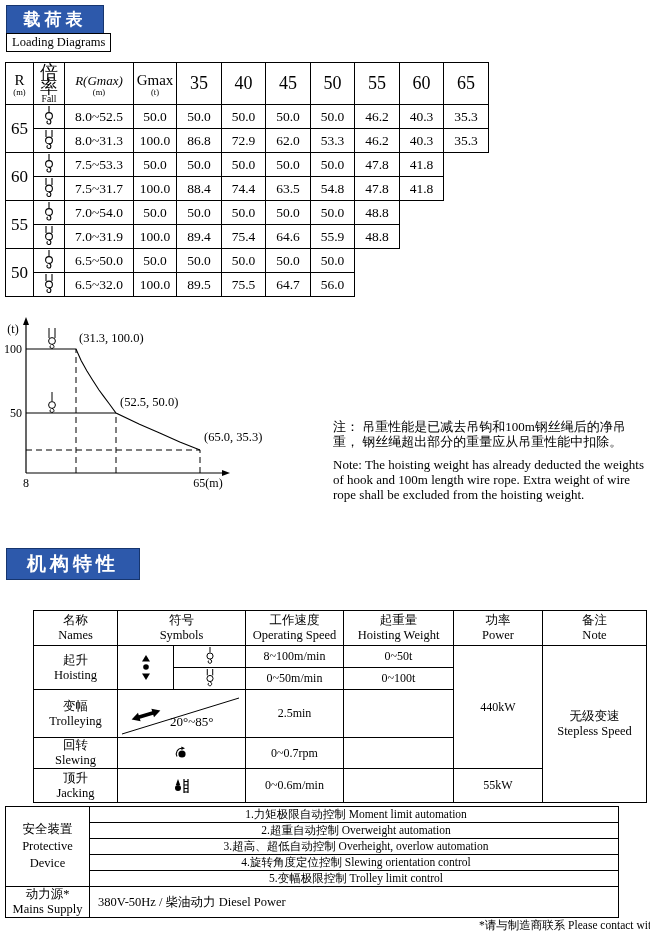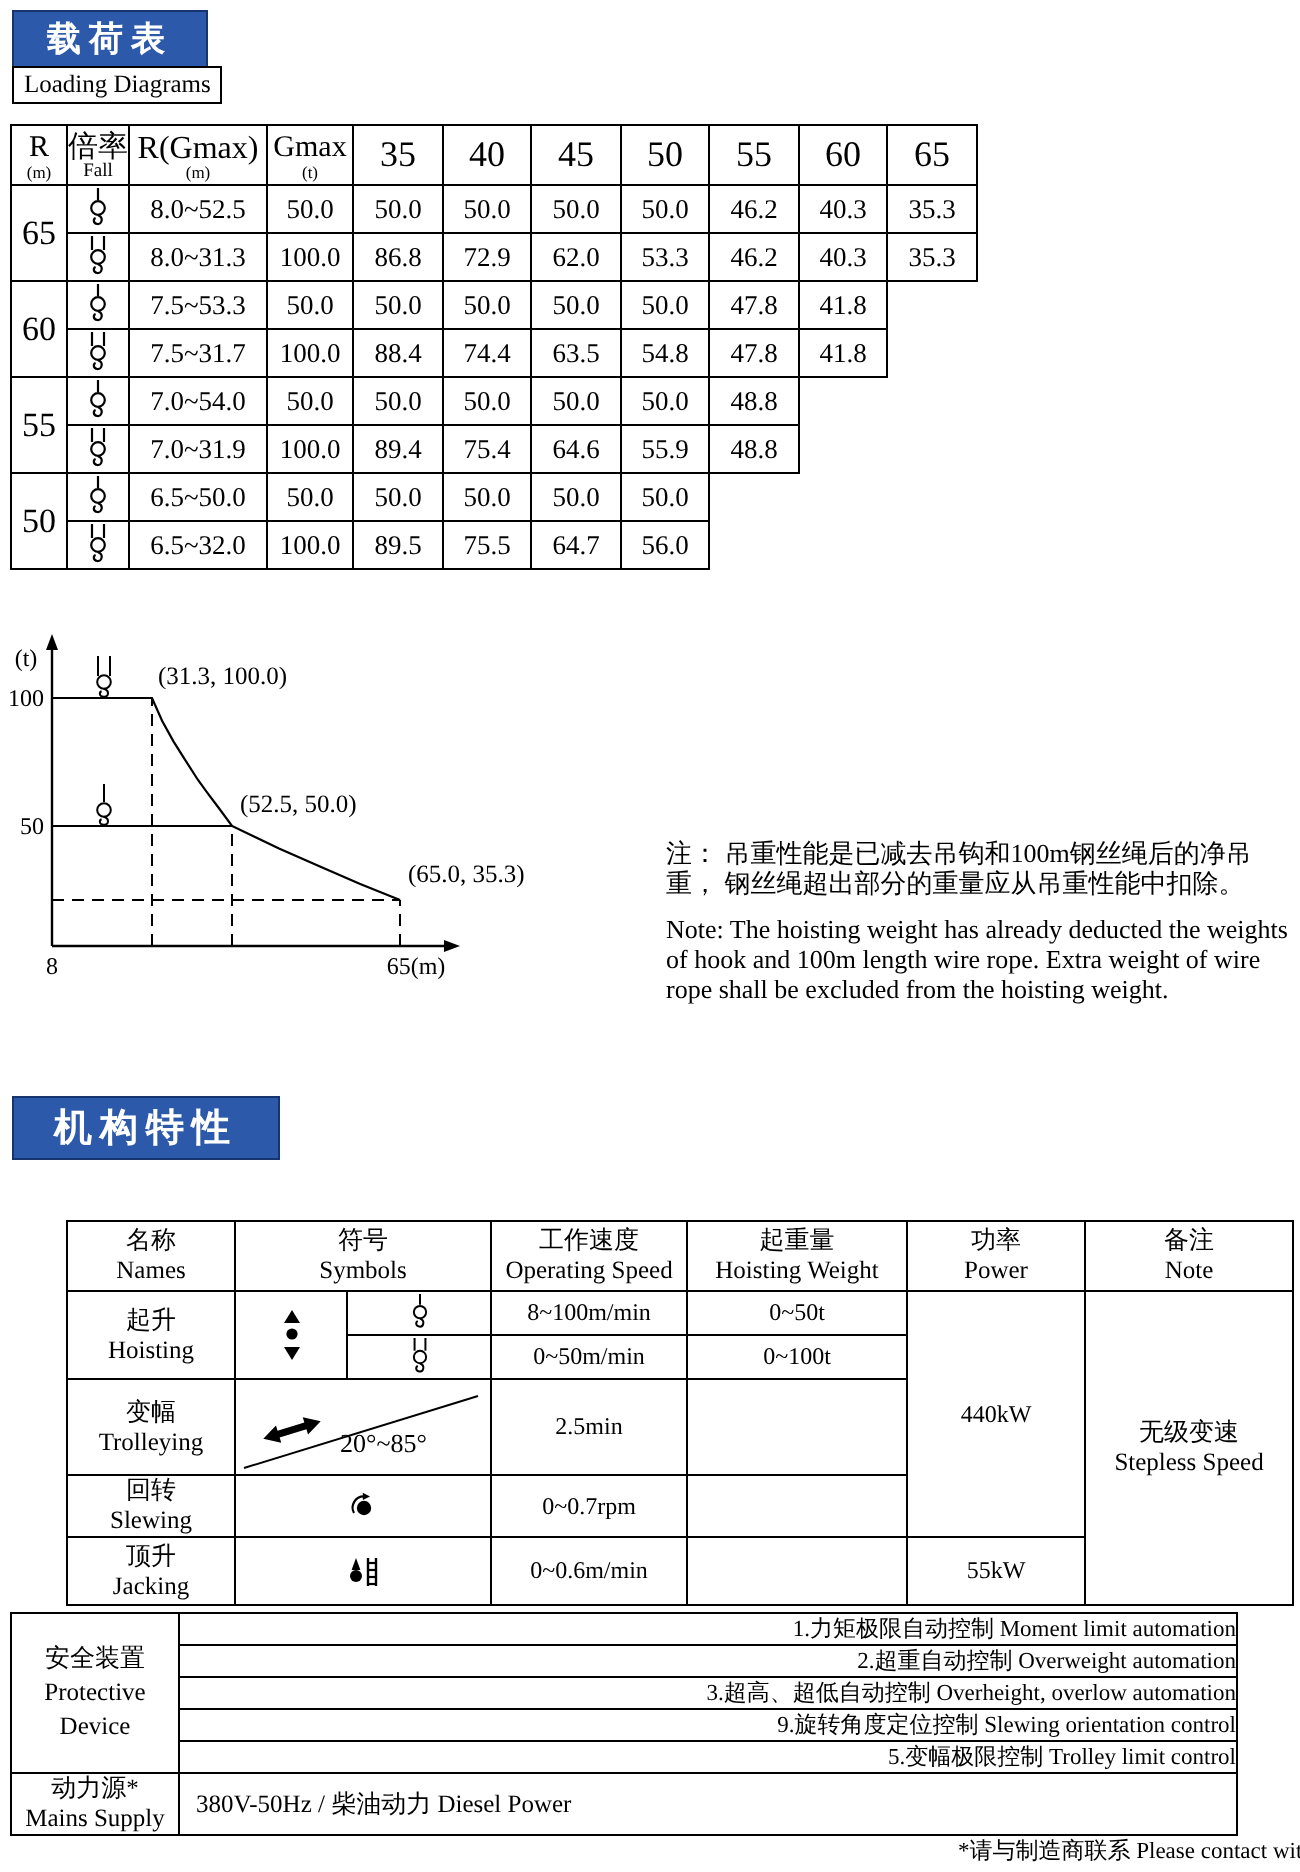--- a/index.html
+++ b/index.html
@@ -20,21 +20,21 @@
   table.grid{border-collapse:collapse;table-layout:fixed;position:absolute;background:#fff;}
   table.grid td,table.grid th{border:1px solid #000;text-align:center;padding:0;font-weight:normal;
                               overflow:hidden;}
   td.nb{border:none !important;}
 
   
   .lt{left:5px;top:62px;width:483px;font-size:13.5px;}
   .lt tr{height:24px;}
   .lt tr.hrow{height:30px;}
   .lt .hm{display:block;font-size:15px;line-height:15px;margin-top:2px;}
-  .lt .hm.wide{font-size:16px;}
+  .lt .hm.wide{font-size:13px;font-style:italic;}
   .lt .sub{display:block;font-size:8.5px;line-height:9px;}
   .lt .big{font-size:18px;}
   .lt .rad{font-size:17px;}
 
   
   .fi{display:block;margin:0 auto;}
   .fi line,.fi circle,.fi path{stroke:#000;fill:none;stroke-width:1.1;}
 
   
   #load-chart{position:absolute;left:0;top:313px;}
@@ -55,21 +55,21 @@
   .mech .zh,.mech .en{display:block;line-height:15px;font-size:12.5px;}
   .mech th{height:34px;}
   .mech td{height:21px;}
   .mech td.relcell{position:relative;}
   .mech .angle{position:absolute;left:52px;top:24px;font-size:13px;}
   .mech svg{display:block;margin:0 auto;}
 
   
   .prot{left:5px;top:806px;width:613px;}
   .prot td{height:14px;font-size:11.5px;}
-  .prot td.item{text-align:right;padding-left:4px;}
+  .prot td.item{text-align:center;padding-left:4px;}
   .prot .zh,.prot .en{display:block;line-height:17px;font-size:12.5px;}
 
   
   .mains{left:5px;top:886px;width:613px;}
   .mains td{height:30px;font-size:12.5px;}
   .mains .zh,.mains .en{display:block;line-height:15px;font-size:12.5px;}
   .mains td.val{text-align:left;padding-left:8px;}
 
   .footnote{position:absolute;right:4px;top:918px;font-size:11.5px;}
 </style>
@@ -97,21 +97,21 @@
         <col style="width:44px">
         <col style="width:45px">
       </colgroup>
     <tbody>
         <tr class="hrow">
       <th>
             <span class="hm">R</span>
             <span class="sub">(m)</span>
           </th>
       <th>
-            <span class="hm" style="font-size:15px">倍率</span>
+            <span class="hm" style="font-size:18px">倍率</span>
             <span class="sub" style="font-size:9.5px">Fall</span>
           </th>
       <th>
             <span class="hm wide">R(Gmax)</span>
             <span class="sub">(m)</span>
           </th>
       <th>
             <span class="hm">Gmax</span>
             <span class="sub">(t)</span>
           </th>
@@ -465,21 +465,21 @@
       </td>
       <td class="item">1.力矩极限自动控制  Moment limit automation</td>
     </tr>
     <tr>
           <td class="item">2.超重自动控制  Overweight automation</td>
         </tr>
     <tr>
           <td class="item">3.超高、超低自动控制  Overheight, overlow automation</td>
         </tr>
     <tr>
-          <td class="item">9.旋转角度定位控制  Slewing orientation control</td>
+          <td class="item">4.旋转角度定位控制  Slewing orientation control</td>
         </tr>
     <tr>
           <td class="item">5.变幅极限控制  Trolley limit control</td>
         </tr>
   </tbody>
     </table>
 
   <table class="grid mains">
     <colgroup>
         <col style="width:84px">

